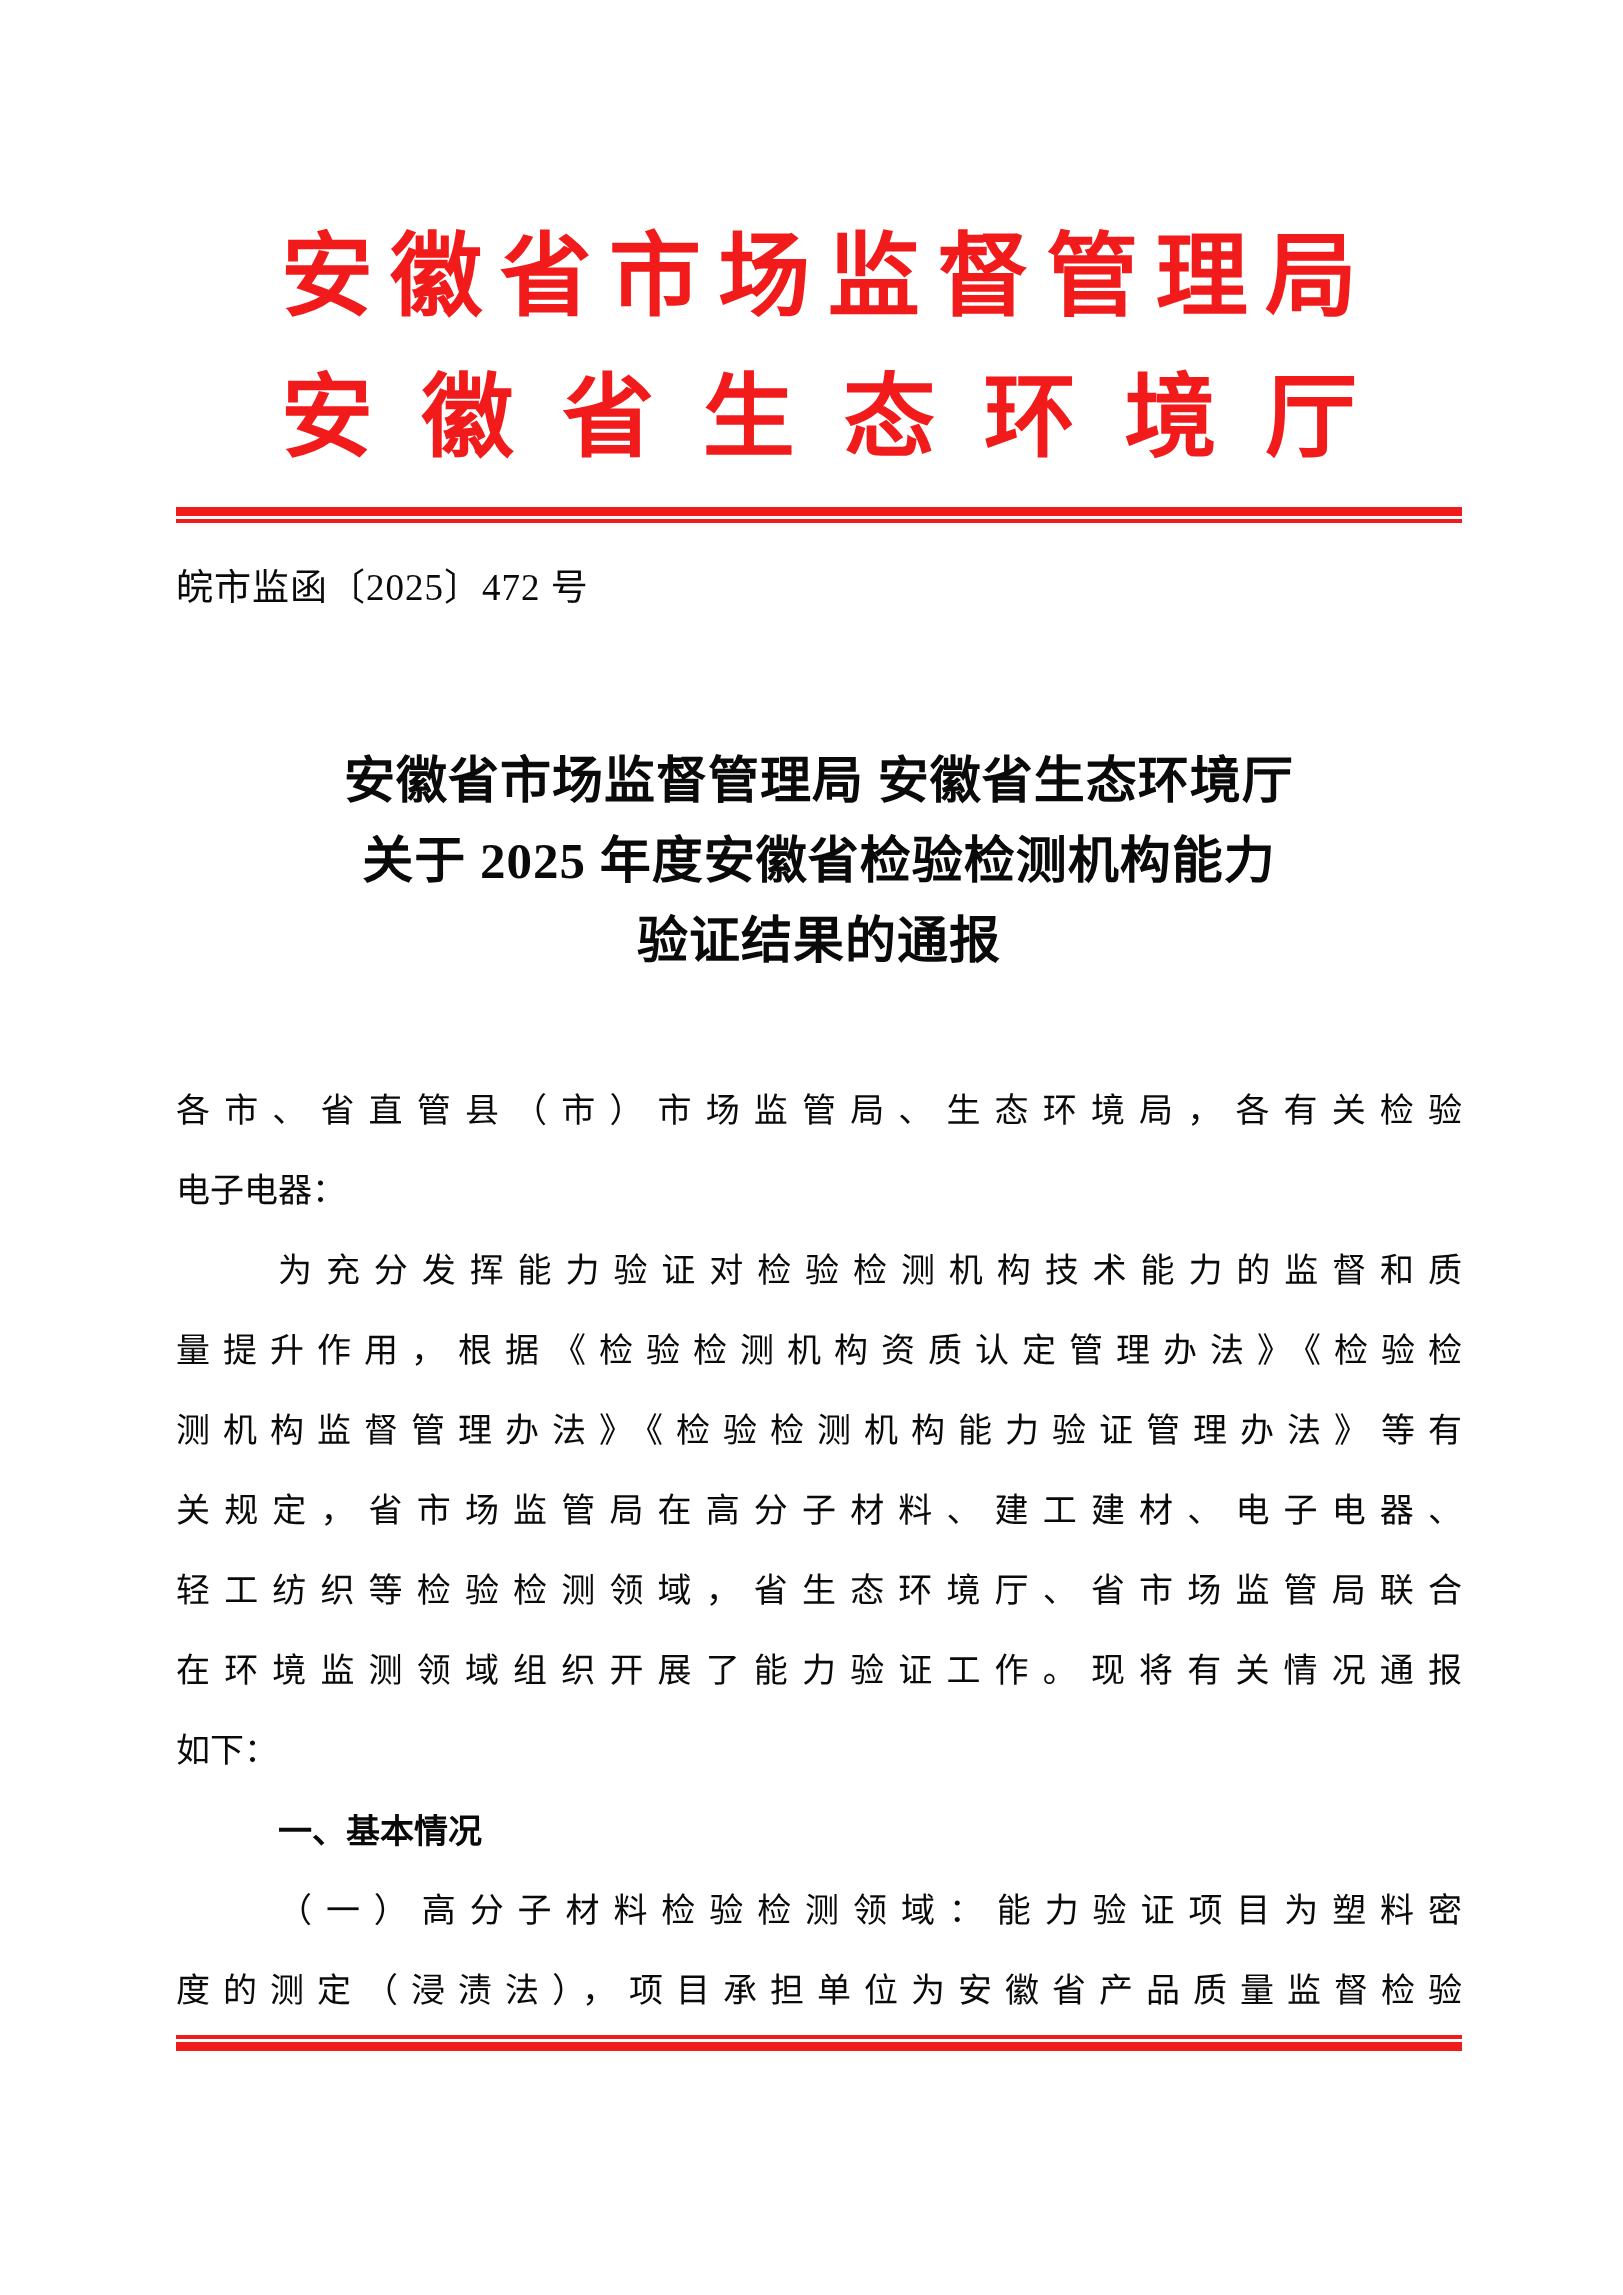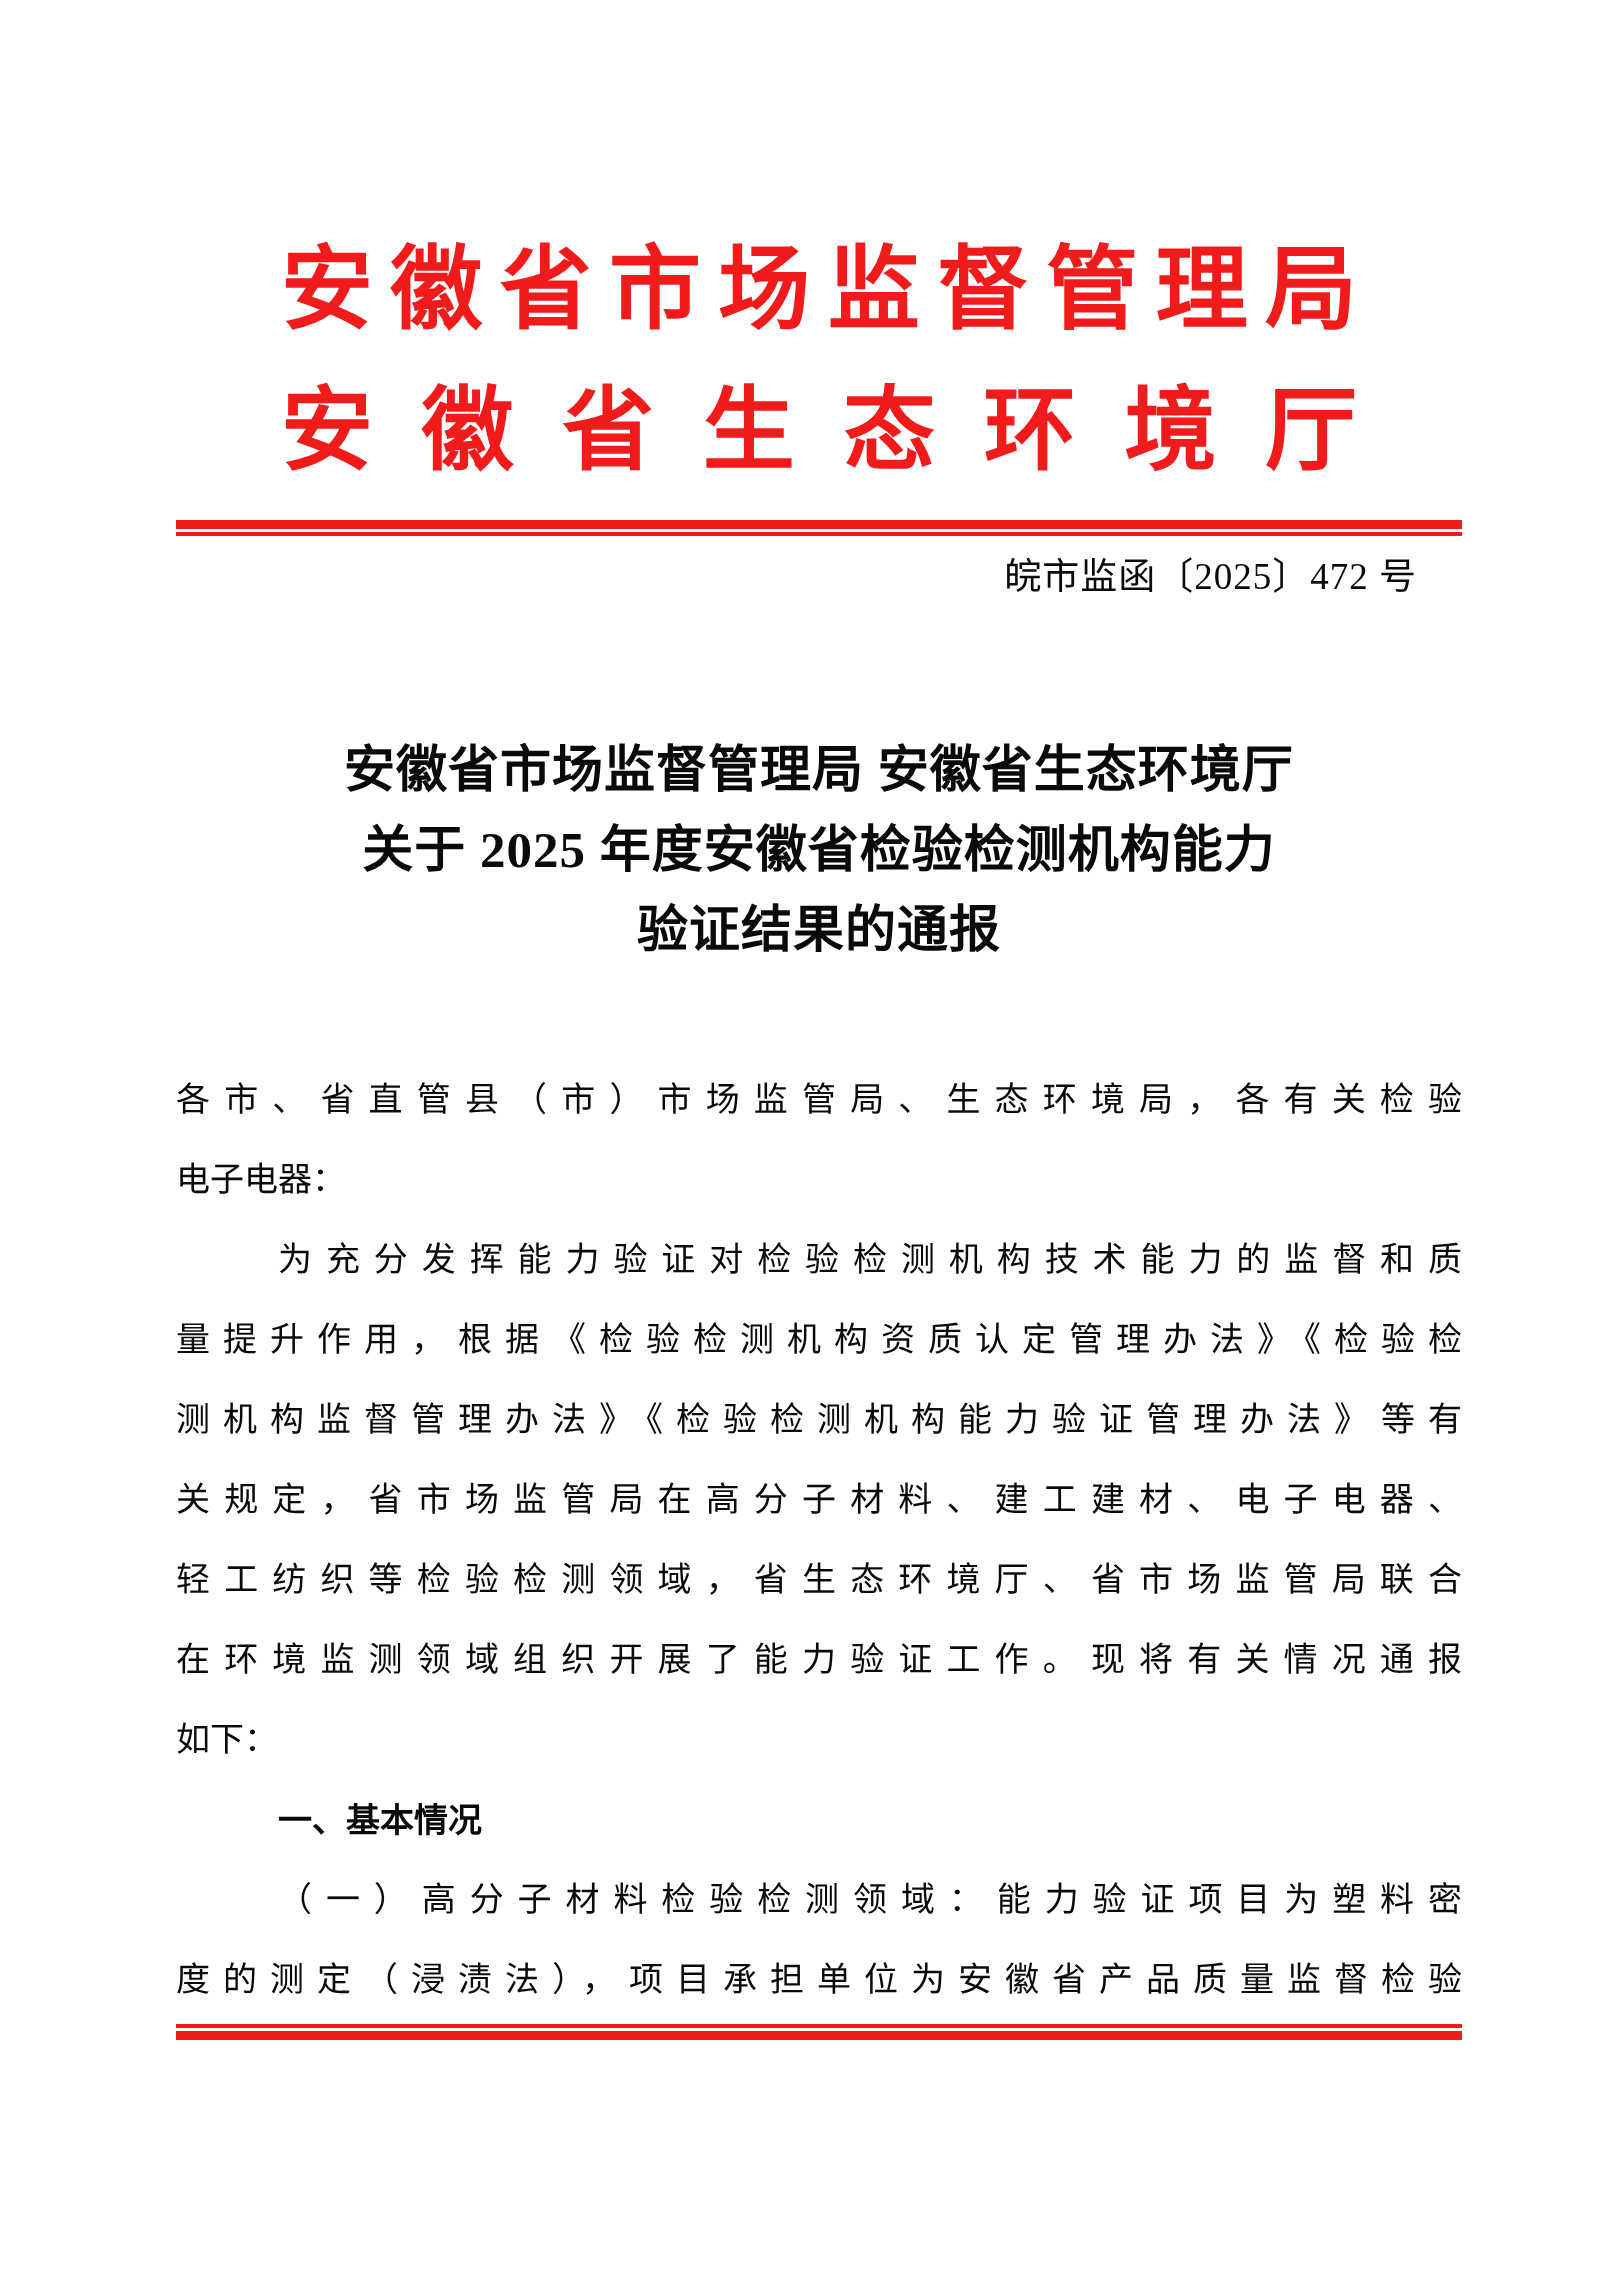--- a/index.html
+++ b/index.html
@@ -6,21 +6,21 @@
   html,body { background:#e8e8e8; }
   .page {
     position:relative;
     width:1623px; height:2295px;
     background:#ffffff;
     overflow:hidden;
     font-family:"Liberation Serif","DejaVu Serif",serif;
     color:#0a0a0a;
   }
   .content {
-    position:absolute; left:176px; top:13px;
+    position:absolute; left:176px; top:0;
     width:1286px;
   }
   
   .letterhead {
     margin:231px auto 0 auto;
     width:1076px;
     color:#f21b1b;
     font-weight:700;
   }
   .lh-line {
@@ -31,23 +31,23 @@
   .lh-line + .lh-line { margin-top:49px; }
   
   .rule { width:100%; background:#f21b1b; }
   .rule-thick { height:8.7px; }
   .rule-thin  { height:3.6px; }
   .rule-gap   { height:3.6px; }
   .header-rules { margin-top:43px; }
   .footer-rules { margin-top:4.1px; }
   
   .doc-number {
-    margin-top:20px;
+    margin-top:44px;
     font-size:37px; line-height:41px;
-    text-align:right; padding-right:45px;
+    text-align:left; padding-right:45px;
     letter-spacing:1px;
   }
   
   .title {
     margin-top:133px;
     text-align:center;
     font-weight:700;
     font-size:51px; line-height:80px;
     letter-spacing:1px;
   }

